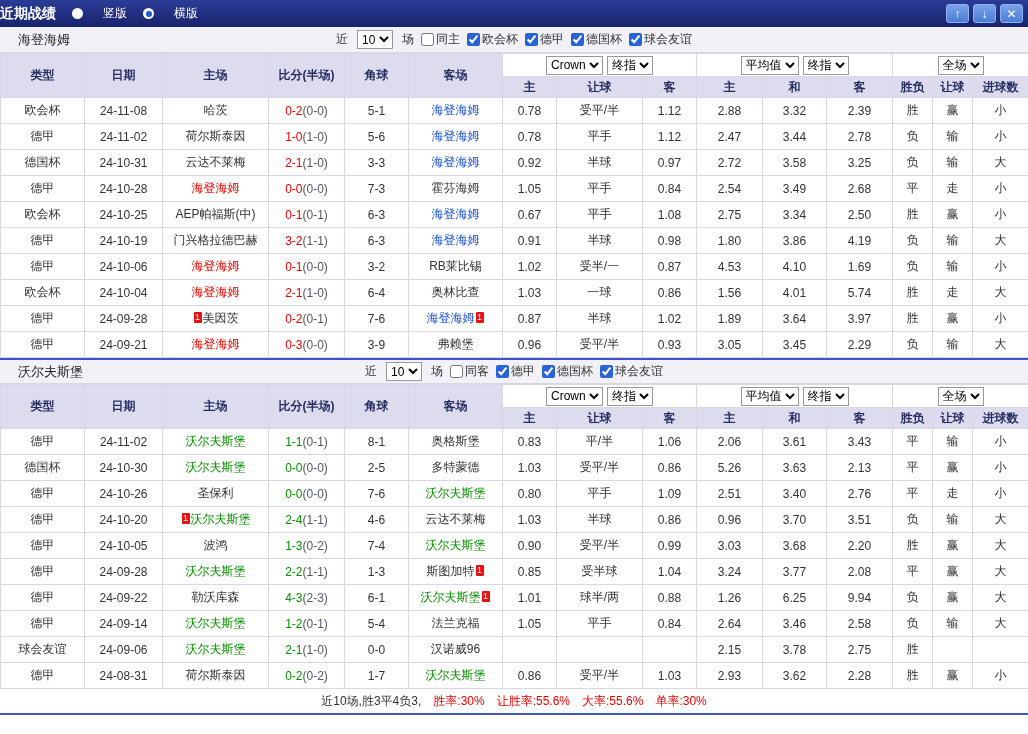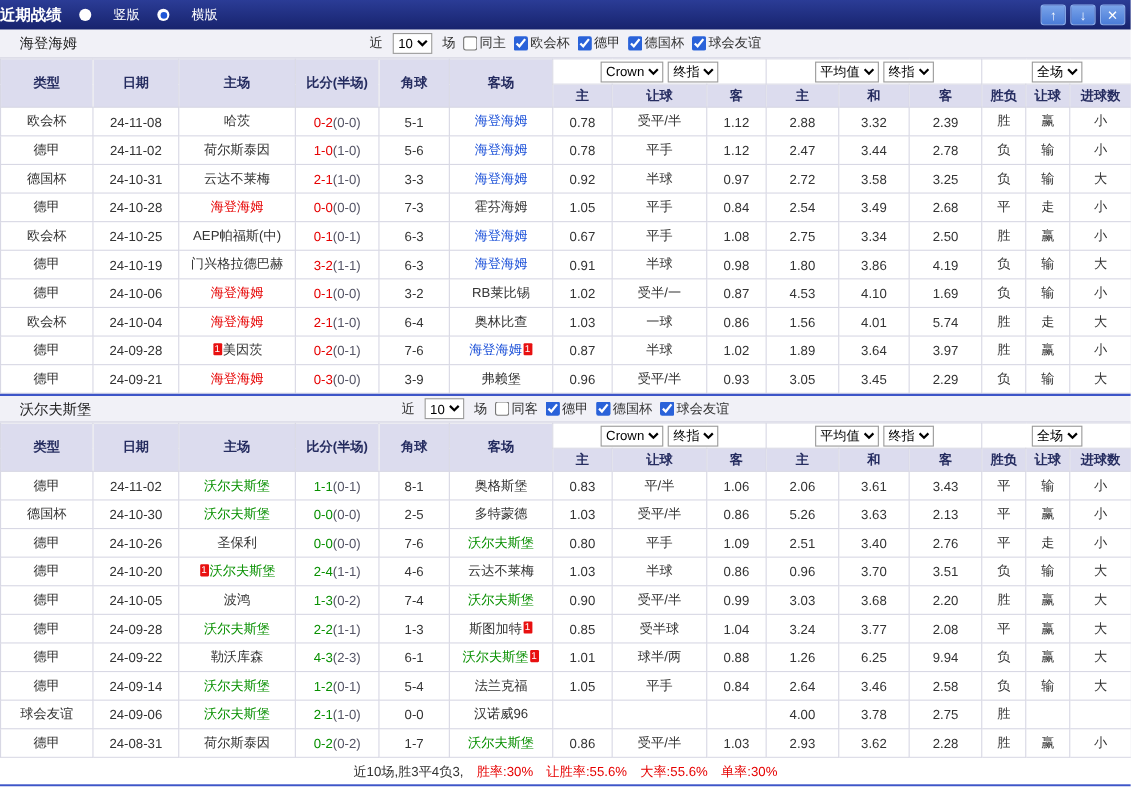--- a/index.html
+++ b/index.html
@@ -519,21 +519,21 @@
           <tr>
             <td class="lg lg-fri">球会友谊</td>
             <td>24-09-06</td>
             <td><span class="c-green">沃尔夫斯堡</span></td>
             <td><span class="c-green">2-1</span><span class="half">(1-0)</span></td>
             <td>0-0</td>
             <td><span class="c-dark">汉诺威96</span></td>
             <td></td>
             <td></td>
             <td></td>
-            <td>4.00</td>
+            <td>2.15</td>
             <td>3.78</td>
             <td>2.75</td>
             <td class="c-red">胜</td>
             <td></td>
             <td></td>
           </tr>
           <tr>
             <td class="lg lg-bund">德甲</td>
             <td>24-08-31</td>
             <td><span class="c-dark">荷尔斯泰因</span></td>

